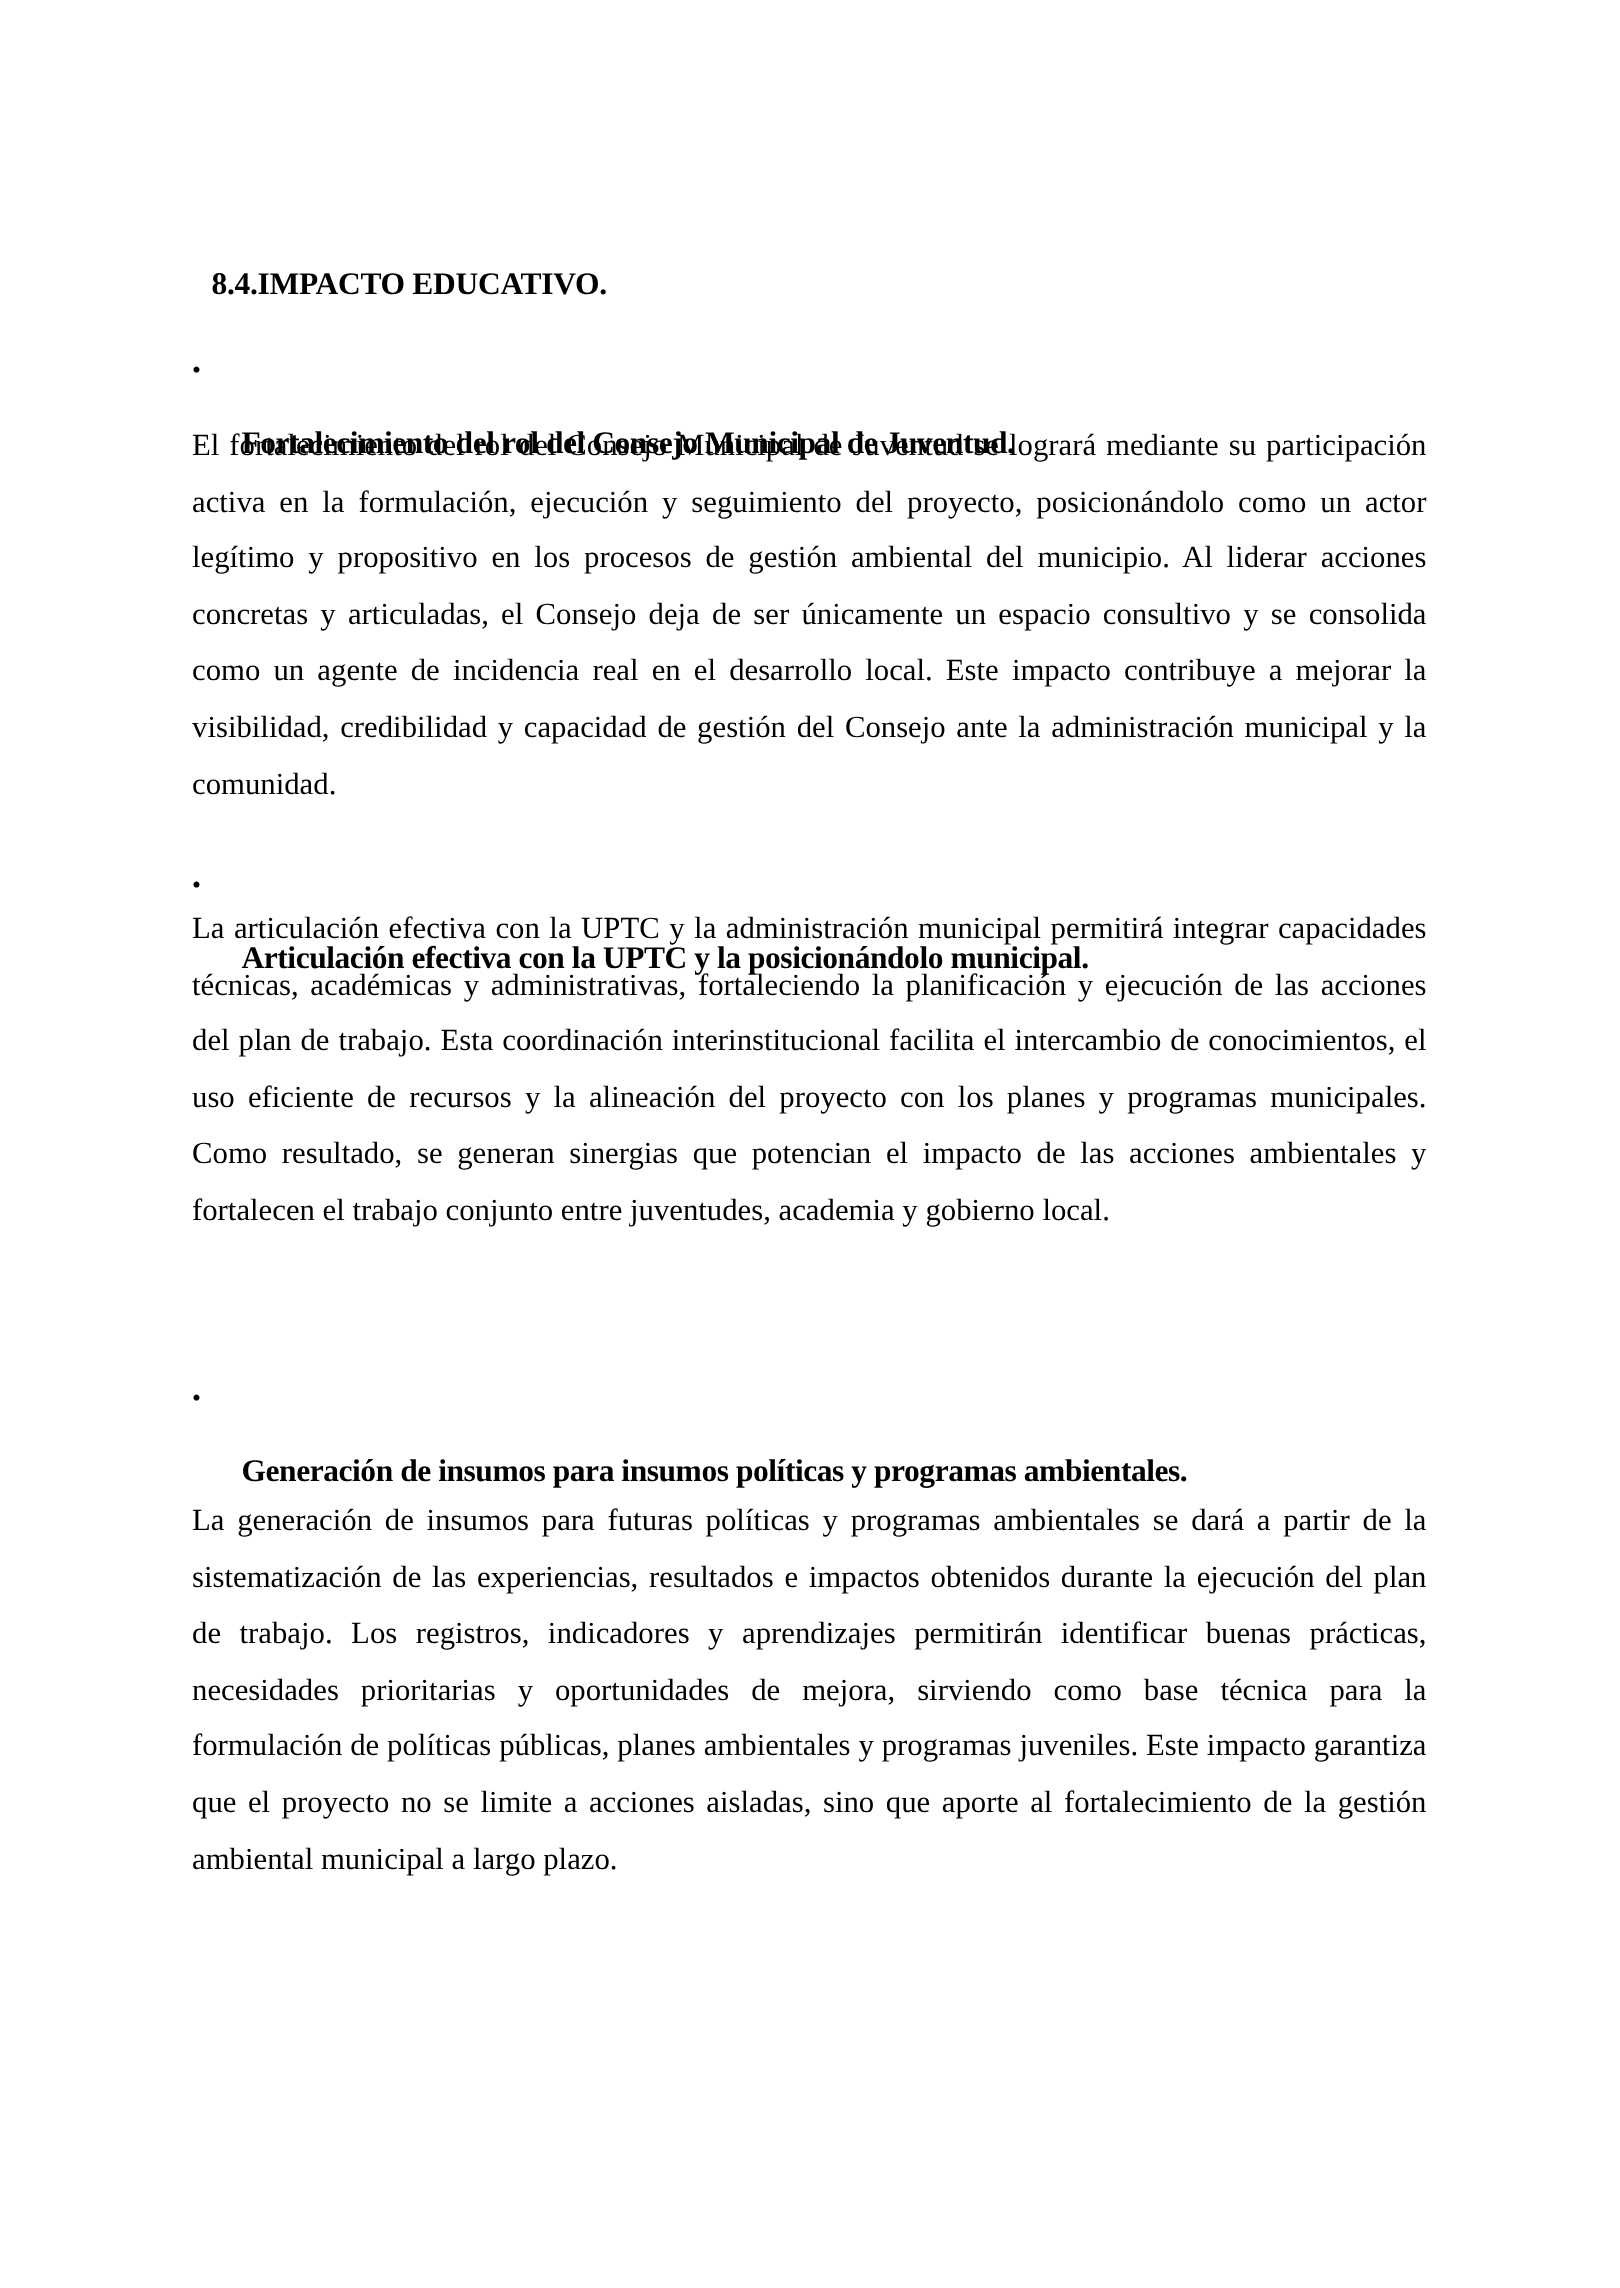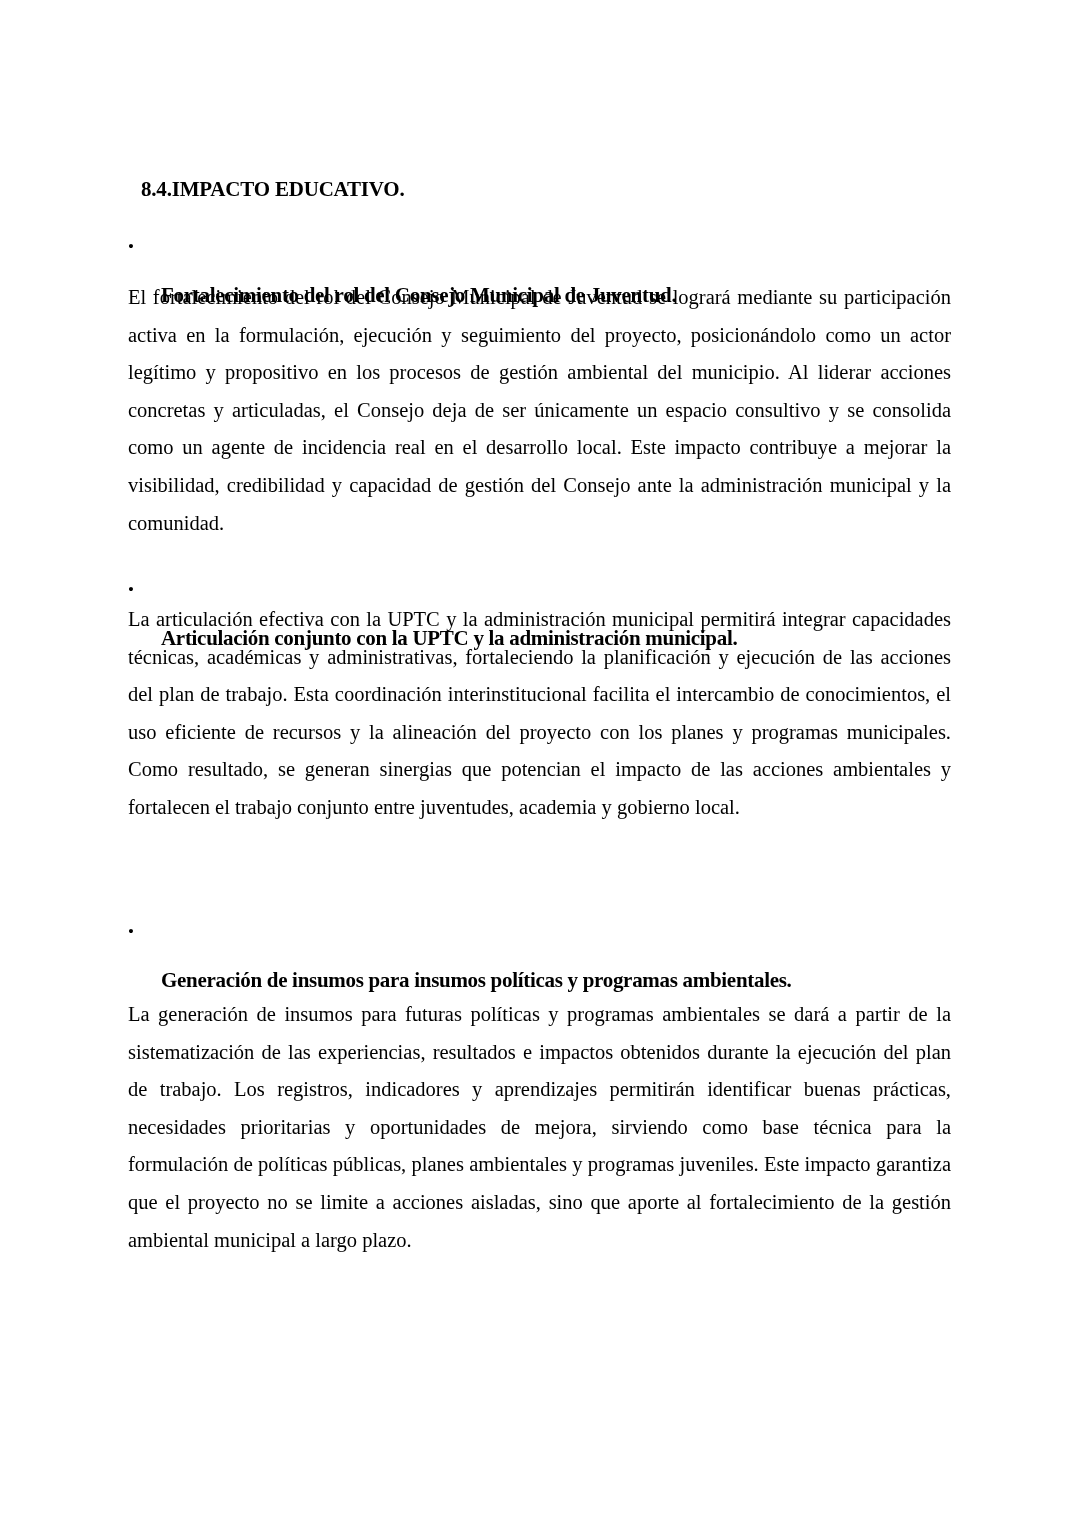--- a/index.html
+++ b/index.html
@@ -83,21 +83,21 @@
   <h2 class="section-title">8.4.IMPACTO EDUCATIVO.</h2>
 
   <div class="bullet-heading" id="h1">
     <span class="bullet">•</span>
     <span class="heading-text">Fortalecimiento del rol del Consejo Municipal de Juventud.</span>
   </div>
   <p class="paragraph" id="p1">El fortalecimiento del rol del Consejo Municipal de Juventud se logrará mediante su participación activa en la formulación, ejecución y seguimiento del proyecto, posicionándolo como un actor legítimo y propositivo en los procesos de gestión ambiental del municipio. Al liderar acciones concretas y articuladas, el Consejo deja de ser únicamente un espacio consultivo y se consolida como un agente de incidencia real en el desarrollo local. Este impacto contribuye a mejorar la visibilidad, credibilidad y capacidad de gestión del Consejo ante la administración municipal y la comunidad.</p>
 
   <div class="bullet-heading" id="h2">
     <span class="bullet">•</span>
-    <span class="heading-text">Articulación conjunto con la UPTC y la administración municipal.</span>
+    <span class="heading-text">Articulación efectiva con la UPTC y la posicionándolo municipal.</span>
   </div>
   <p class="paragraph" id="p2">La articulación efectiva con la UPTC y la administración municipal permitirá integrar capacidades técnicas, académicas y administrativas, fortaleciendo la planificación y ejecución de las acciones del plan de trabajo. Esta coordinación interinstitucional facilita el intercambio de conocimientos, el uso eficiente de recursos y la alineación del proyecto con los planes y programas municipales. Como resultado, se generan sinergias que potencian el impacto de las acciones ambientales y fortalecen el trabajo conjunto entre juventudes, academia y gobierno local.</p>
 
   <div class="bullet-heading" id="h3">
     <span class="bullet">•</span>
     <span class="heading-text">Generación de insumos para insumos políticas y programas ambientales.</span>
   </div>
   <p class="paragraph" id="p3">La generación de insumos para futuras políticas y programas ambientales se dará a partir de la sistematización de las experiencias, resultados e impactos obtenidos durante la ejecución del plan de trabajo. Los registros, indicadores y aprendizajes permitirán identificar buenas prácticas, necesidades prioritarias y oportunidades de mejora, sirviendo como base técnica para la formulación de políticas públicas, planes ambientales y programas juveniles. Este impacto garantiza que el proyecto no se limite a acciones aisladas, sino que aporte al fortalecimiento de la gestión ambiental municipal a largo plazo.</p>
 
 </div>

